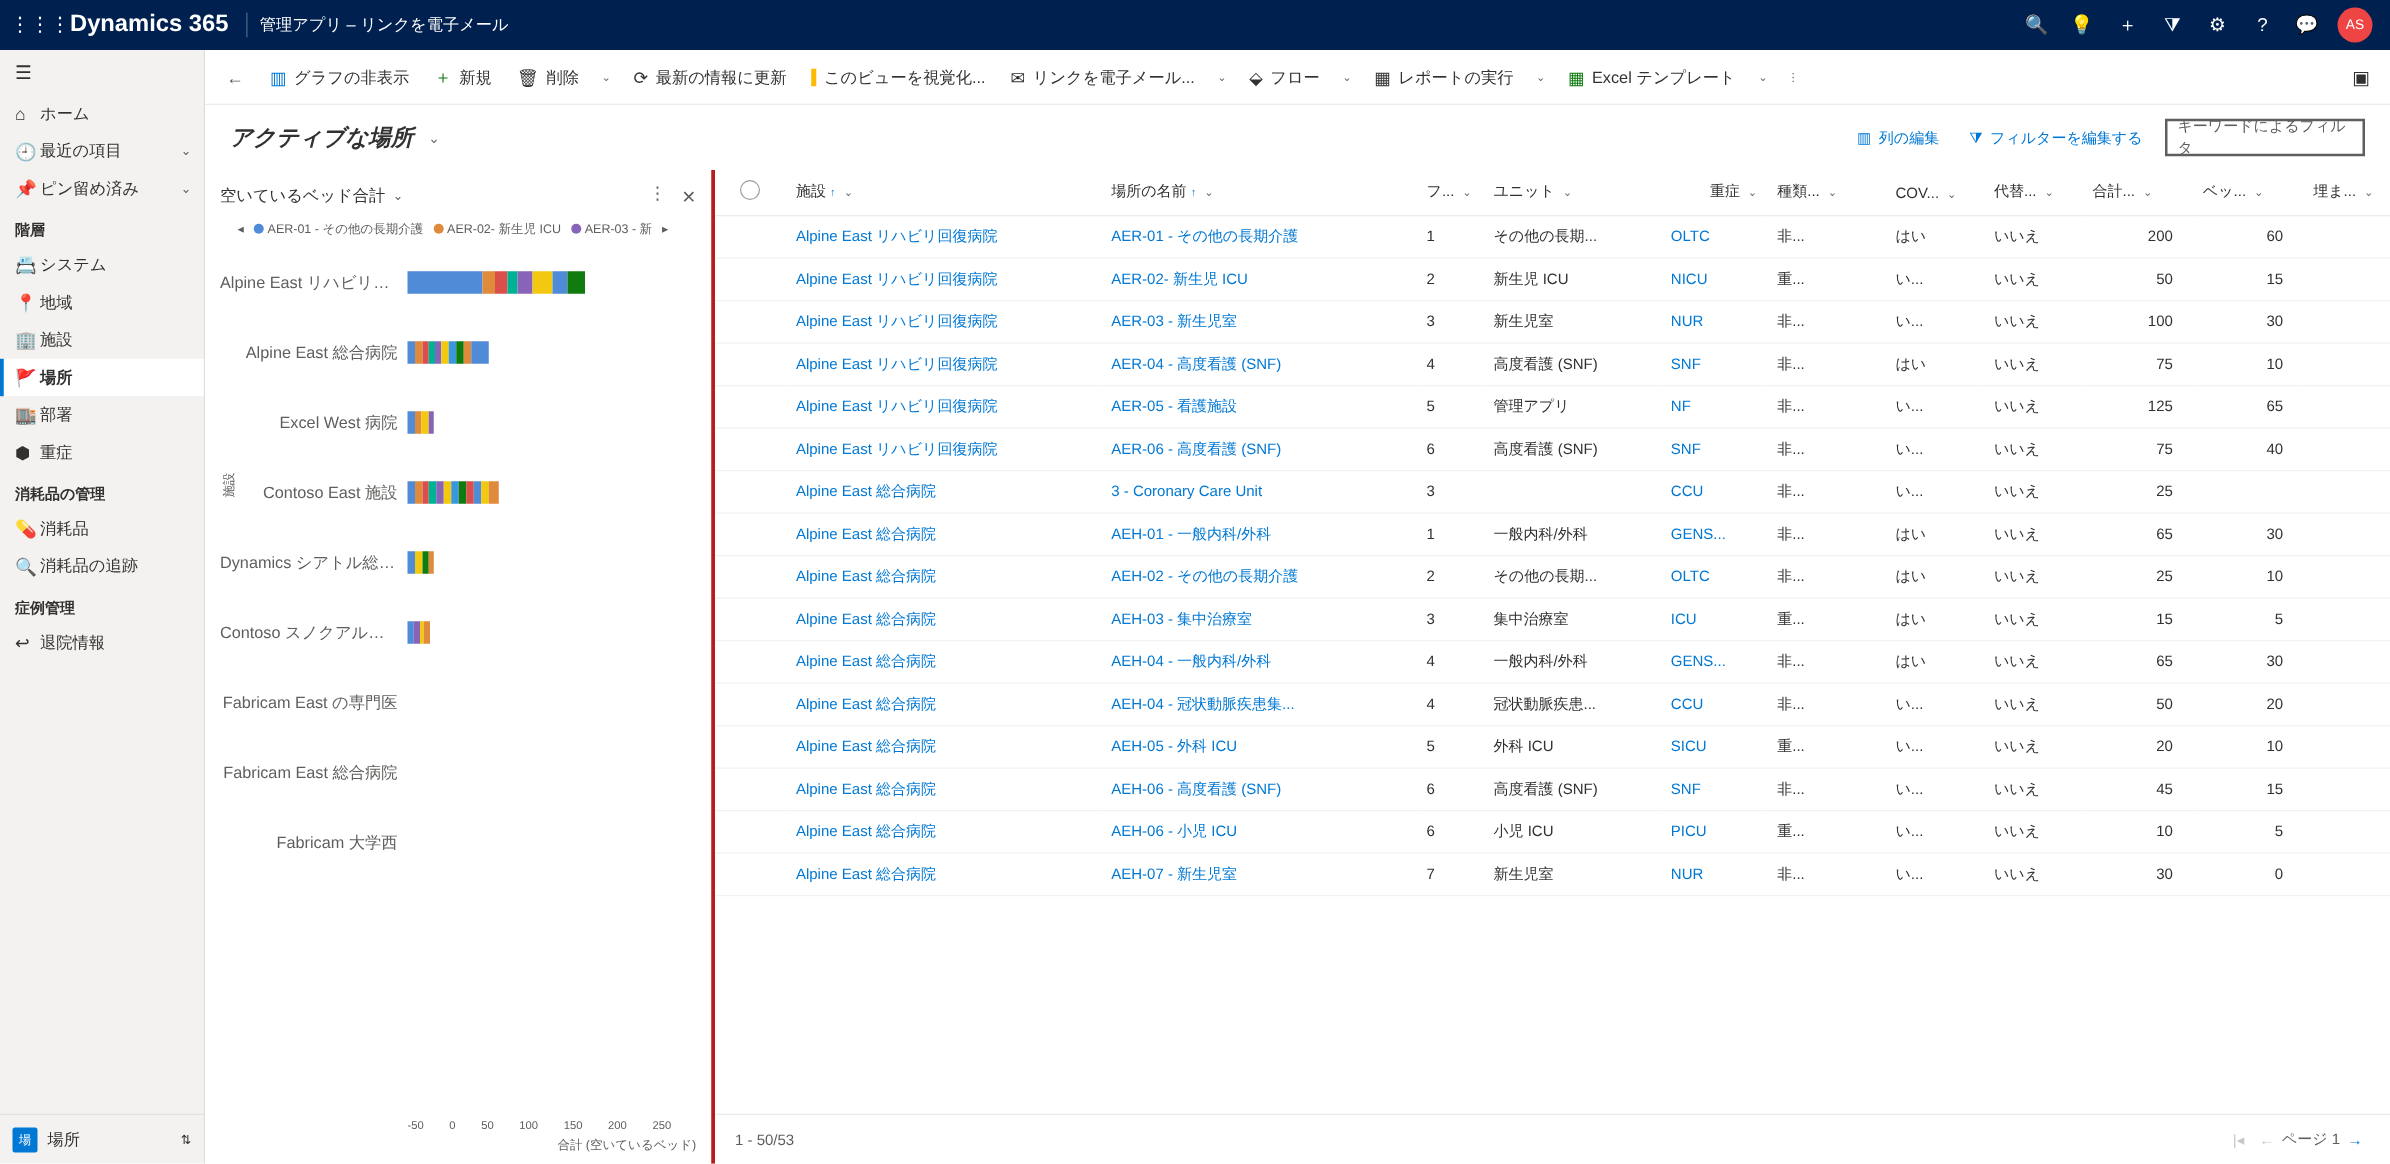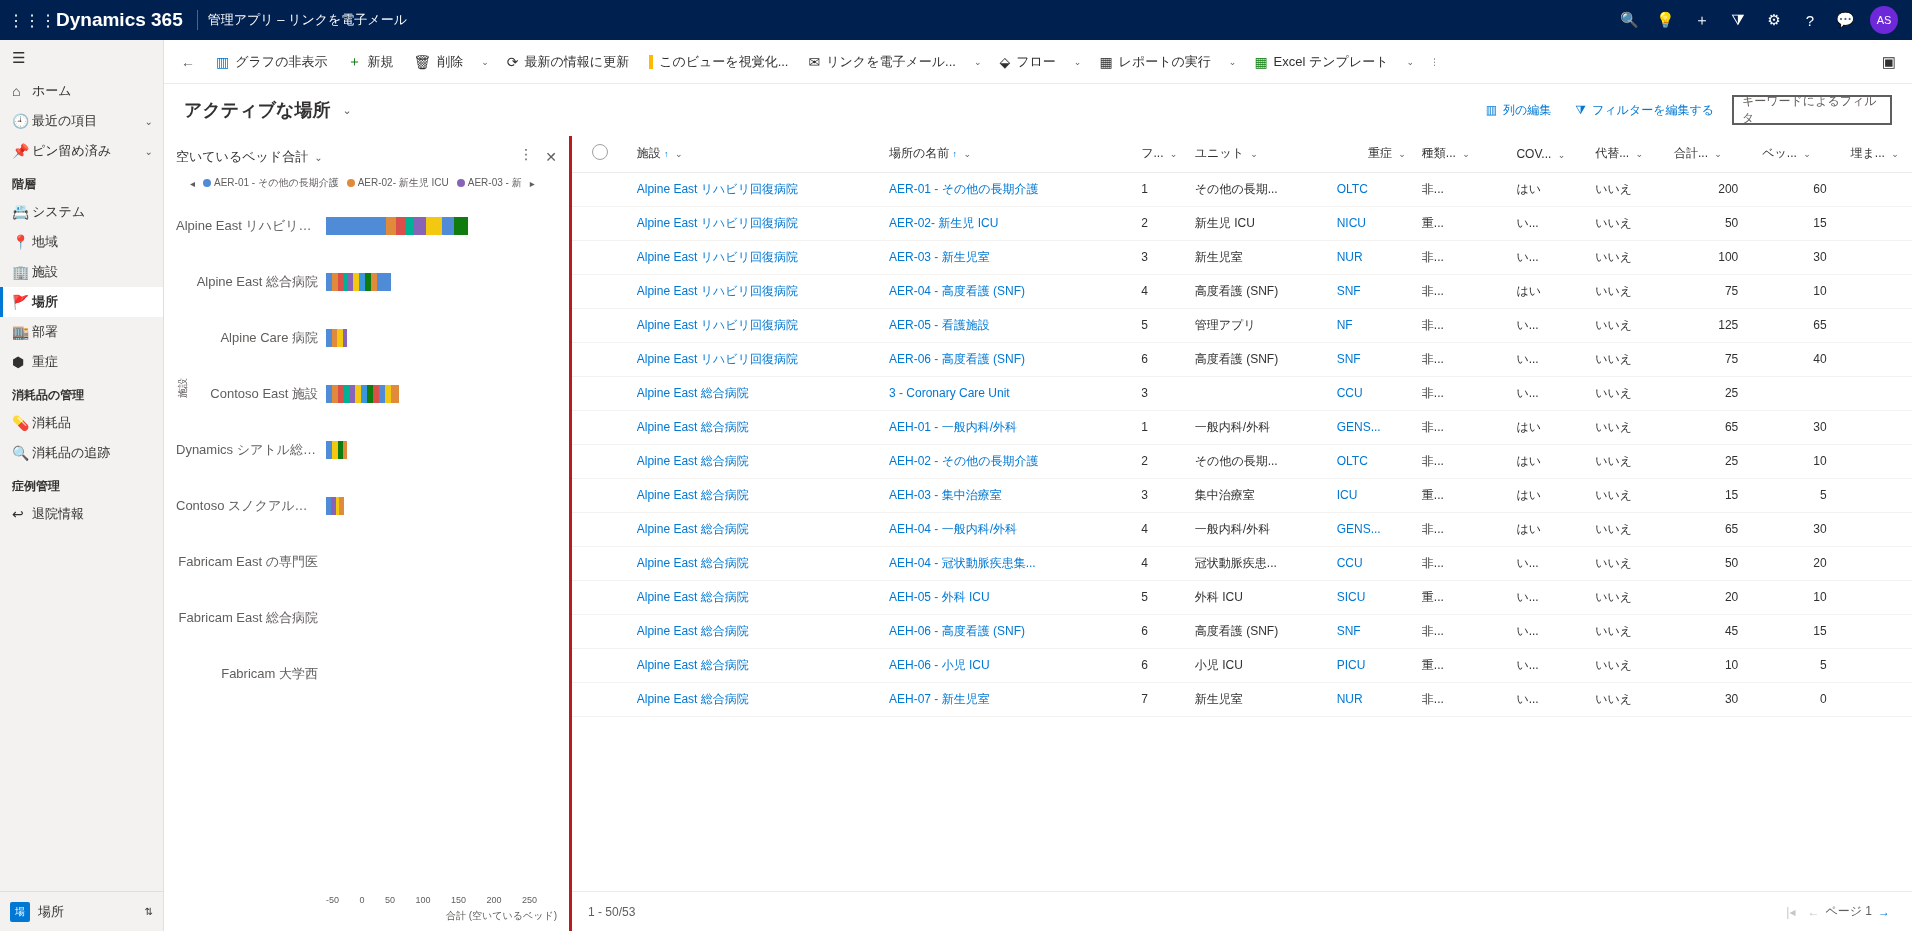--- a/index.html
+++ b/index.html
@@ -4,21 +4,21 @@
 <style>
 * { box-sizing: border-box; margin: 0; padding: 0; font-family: "Segoe UI", -apple-system, sans-serif; }
 body { background: #fff; color: #323130; font-size: 13px; overflow: hidden; }
 .topbar { height: 40px; background: #002050; color: #fff; display: flex; align-items: center; padding: 0 8px; }
 .topbar .waffle { width: 40px; text-align: center; font-size: 16px; cursor: pointer; }
 .topbar .brand { font-weight: 600; font-size: 19px; padding: 0 8px; }
 .topbar .divider { width: 1px; height: 20px; background: rgba(255,255,255,.3); margin: 0 6px; }
 .topbar .appname { font-size: 13px; padding: 0 4px; }
 .topbar .spacer { flex: 1; }
 .topbar .tbicon { width: 36px; height: 40px; display: flex; align-items: center; justify-content: center; cursor: pointer; font-size: 15px; }
-.topbar .avatar { width: 28px; height: 28px; border-radius: 50%; background: #6d28d9; color: #fff; display: flex; align-items: center; justify-content: center; font-size: 11px; margin: 0 6px; }
+.topbar .avatar { width: 28px; height: 28px; border-radius: 50%; background: #ef4444; color: #fff; display: flex; align-items: center; justify-content: center; font-size: 11px; margin: 0 6px; }
 
 .shell { display: flex; height: calc(100vh - 40px); }
 
 .leftnav { width: 164px; background: #f3f2f1; border-right: 1px solid #e1dfdd; display: flex; flex-direction: column; }
 .leftnav .hamb { height: 36px; display: flex; align-items: center; padding: 0 12px; cursor: pointer; font-size: 15px; }
 .leftnav .navitem { height: 30px; display: flex; align-items: center; padding: 0 10px 0 12px; cursor: pointer; font-size: 13px; color: #323130; }
 .leftnav .navitem.selected { background: #fff; border-left: 3px solid #0078d4; padding-left: 9px; font-weight: 600; }
 .leftnav .navitem .nicon { width: 20px; font-size: 14px; }
 .leftnav .navitem .chev { margin-left: auto; font-size: 10px; color: #605e5c; }
 .leftnav .sechead { font-size: 12px; font-weight: 600; padding: 10px 12px 4px; color: #323130; }
@@ -30,21 +30,21 @@
 .cmdbar { height: 44px; border-bottom: 1px solid #edebe9; display: flex; align-items: center; padding: 0 8px; gap: 4px; }
 .cmdbar .back { width: 32px; text-align: center; cursor: pointer; font-size: 14px; color: #605e5c; }
 .cmdbar .cmd { display: flex; align-items: center; height: 32px; padding: 0 8px; cursor: pointer; border-radius: 2px; gap: 6px; font-size: 13px; white-space: nowrap; }
 .cmdbar .cmd .ci { font-size: 14px; }
 .cmdbar .cmd.new .ci { color: #107c10; }
 .cmdbar .drop { font-size: 9px; color: #605e5c; padding: 0 6px; cursor: pointer; }
 .cmdbar .spacer { flex: 1; }
 .cmdbar .right { font-size: 15px; cursor: pointer; padding: 0 8px; }
 
 .subhdr { height: 52px; display: flex; align-items: center; padding: 0 20px; gap: 12px; }
-.subhdr .title { font-size: 18px; font-weight: 600; }
+.subhdr .title { font-size: 18px; font-weight: 600; font-style: italic; }
 .subhdr .tdrop { font-size: 11px; color: #605e5c; cursor: pointer; }
 .subhdr .spacer { flex: 1; }
 .subhdr .act { display: flex; align-items: center; gap: 6px; font-size: 12px; color: #0078d4; cursor: pointer; padding: 0 6px; }
 .subhdr .filterbox { border: 2px solid #605e5c; height: 30px; width: 160px; padding: 0 8px; font-size: 12px; color: #605e5c; display: flex; align-items: center; }
 
 .split { flex: 1; display: flex; min-height: 0; }
 
 .chartpane { width: 408px; border-right: 3px solid #b91c1c; padding: 8px 12px 0; display: flex; flex-direction: column; position: relative; }
 .chartpane .chhdr { display: flex; align-items: center; padding: 4px 0 10px; }
 .chartpane .chhdr .chtitle { font-size: 13px; }
@@ -282,21 +282,21 @@
                 <span style="background: rgb(0, 178, 148); width: 5px;"></span>
                 <span style="background: rgb(135, 100, 184); width: 5px;"></span>
                 <span style="background: rgb(242, 200, 17); width: 6px;"></span>
                 <span style="background: rgb(58, 150, 221); width: 6px;"></span>
                 <span style="background: rgb(16, 124, 16); width: 6px;"></span>
                 <span style="background: rgb(224, 139, 60); width: 6px;"></span>
                 <span style="background: rgb(79, 139, 214); width: 14px;"></span>
               </div>
             </div>
             <div class="barrow">
-              <div class="blabel">Alpine Care 病院</div>
+              <div class="blabel">Excel West 病院</div>
               <div class="bstack">
                 <span style="background: rgb(79, 139, 214); width: 6px;"></span>
                 <span style="background: rgb(224, 139, 60); width: 5px;"></span>
                 <span style="background: rgb(242, 200, 17); width: 6px;"></span>
                 <span style="background: rgb(135, 100, 184); width: 4px;"></span>
               </div>
             </div>
             <div class="barrow">
               <div class="blabel">Contoso East 施設</div>
               <div class="bstack">

